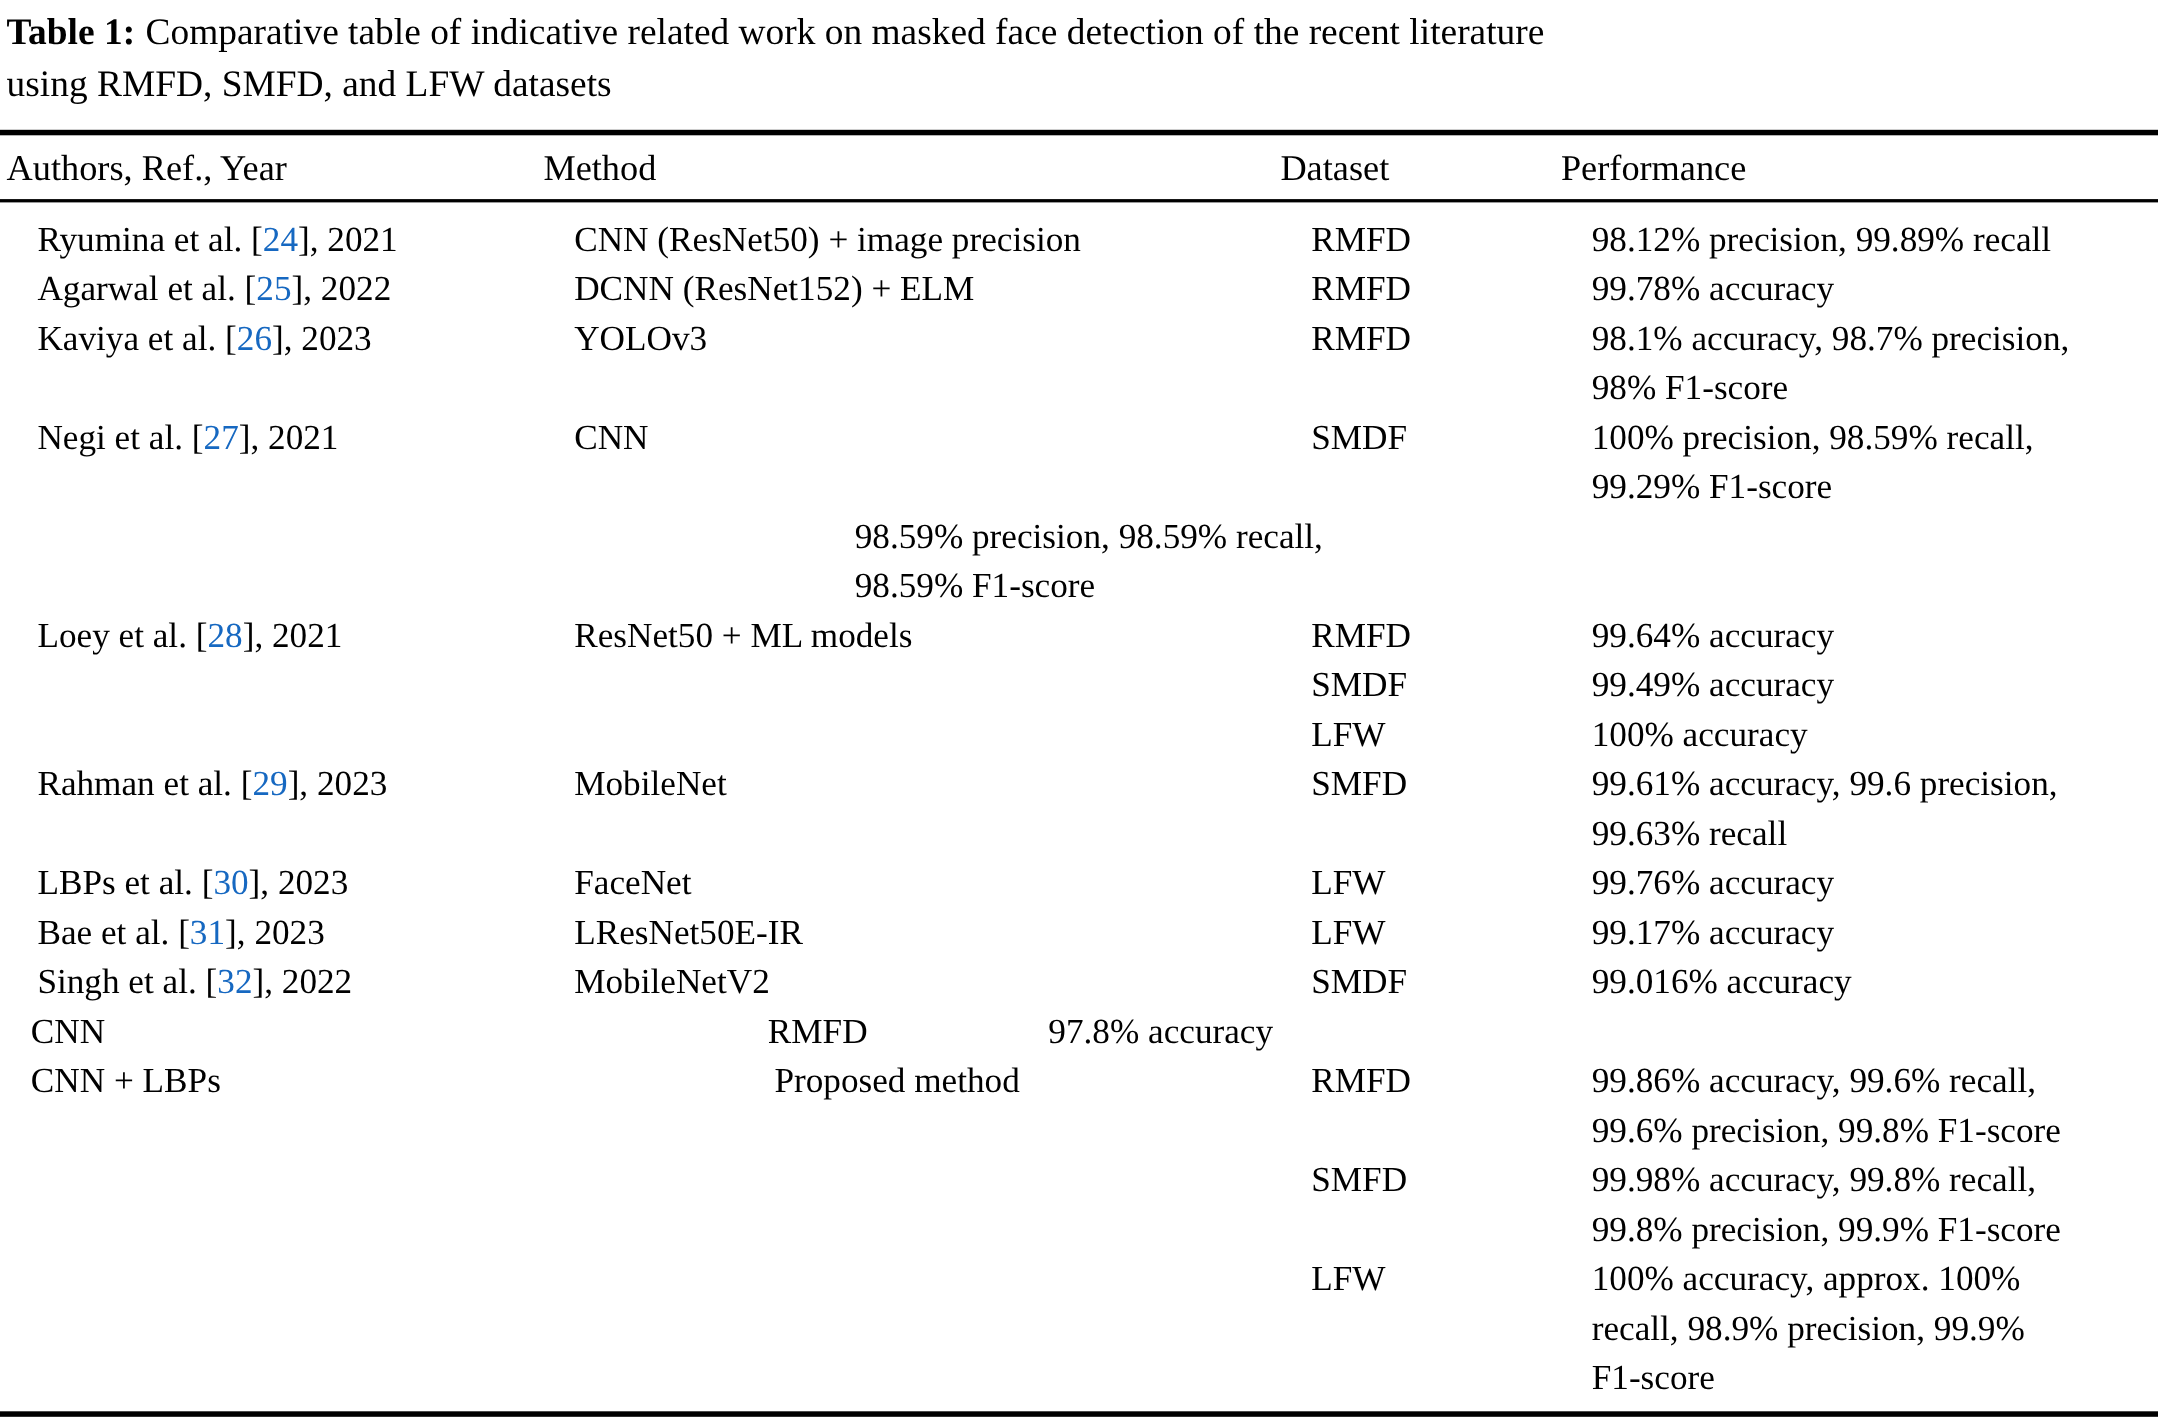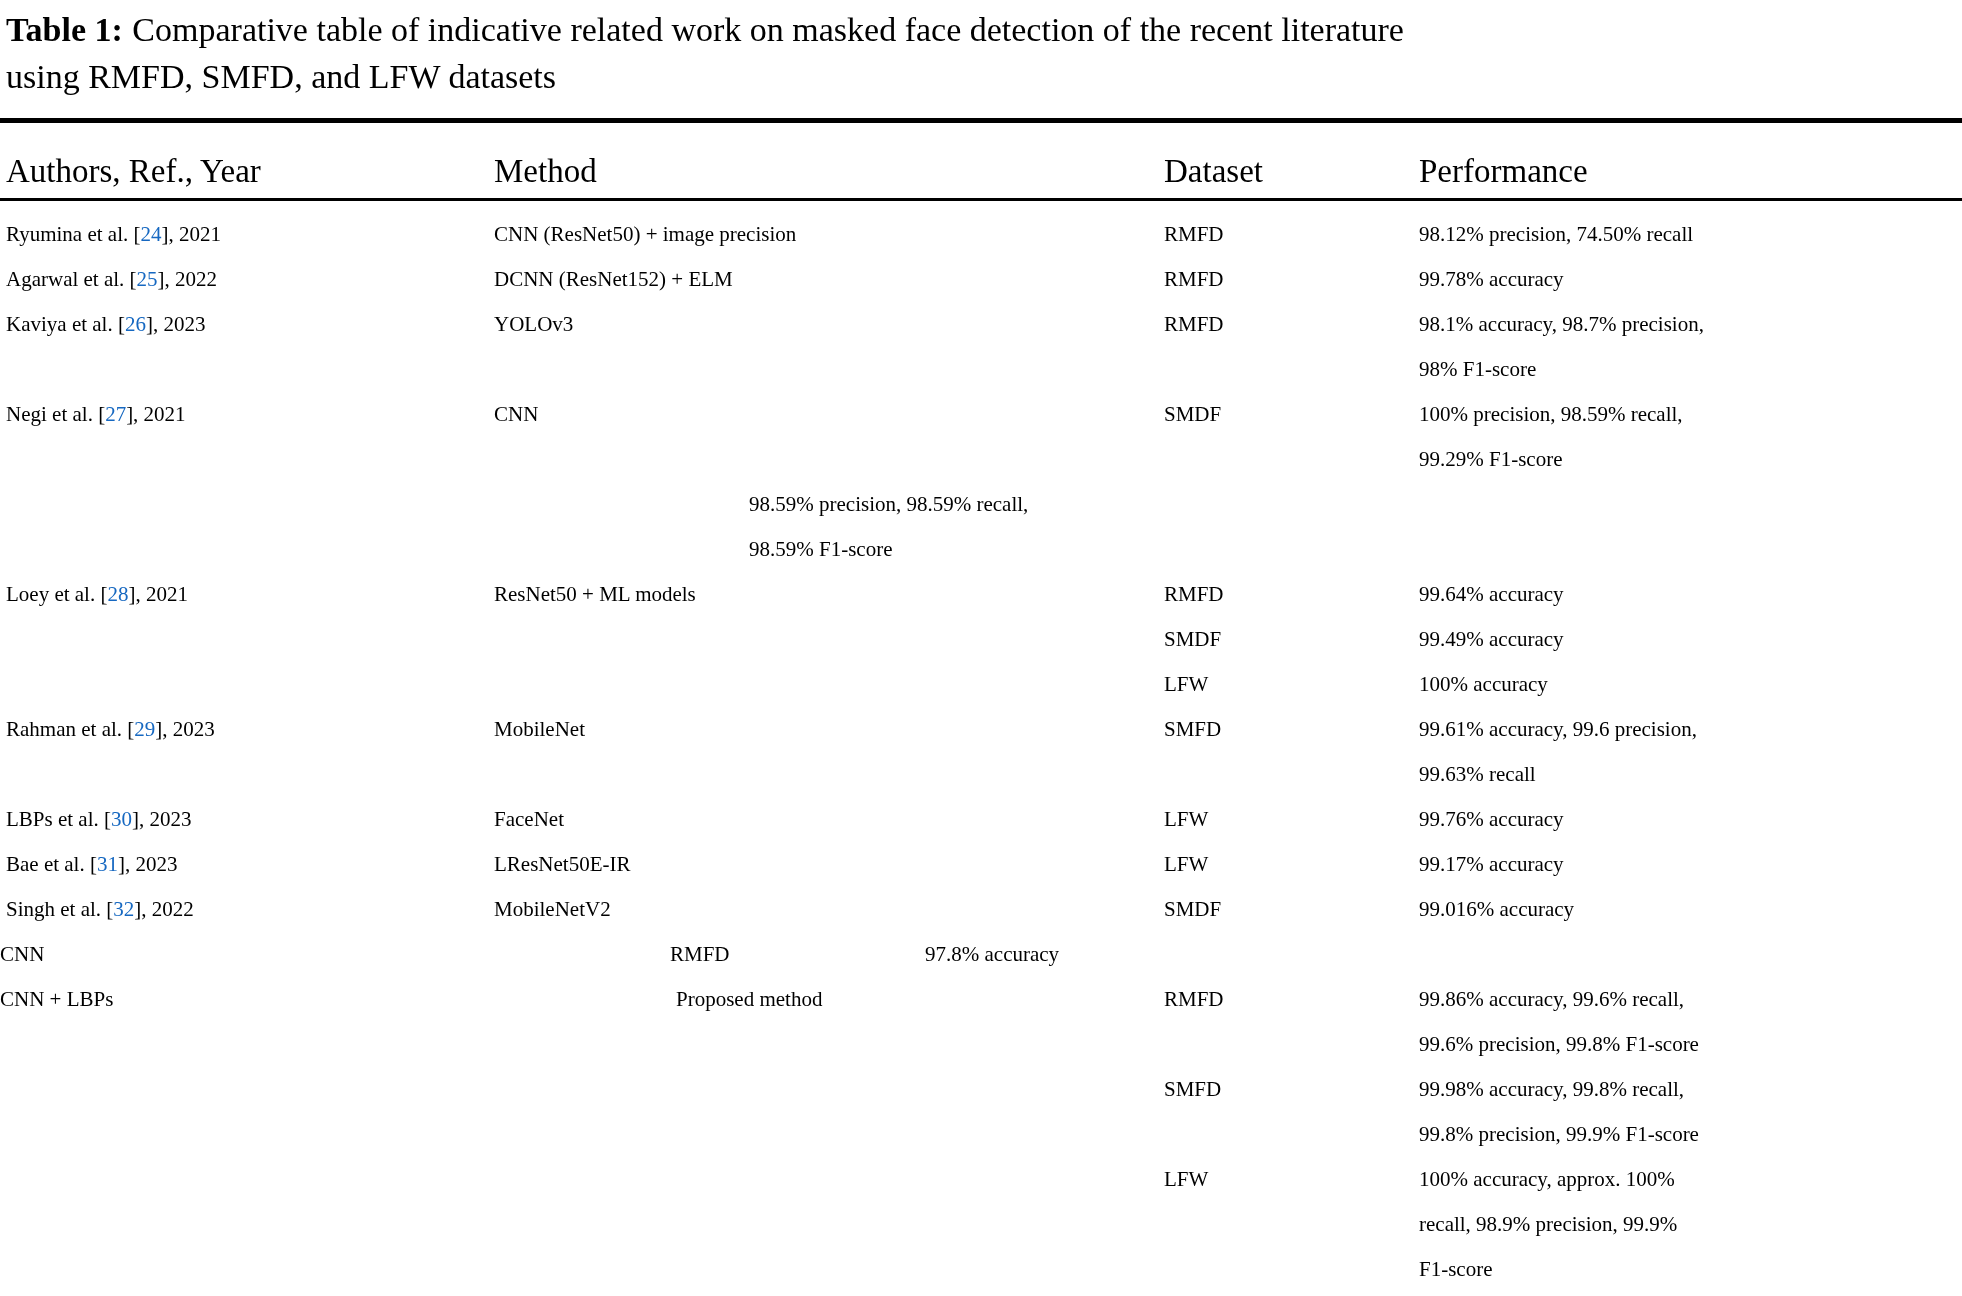--- a/index.html
+++ b/index.html
@@ -43,27 +43,28 @@
   .trow{ display:flex; align-items:flex-start; }
   .cell{ flex:0 0 auto; }
   .c-author{ width:494px; padding-left:6px; }
   .c-method{ width:670px; }
   .c-dataset{ width:255px; }
   .c-perf{ flex:1 1 auto; padding-right:6px; white-space:pre-line; }
 
   .header-row{
     font-size:33px;
     line-height:36px;
-    padding:30px 0 9px 0;
+    padding:13px 0 9px 0;
   }
 
   .tbody{ padding:11px 0 8px 0; }
   .tbody .trow{
-    font-size:21px;
+    font-size:32px;
     line-height:45px;
+    padding-left:28px;
   }
   .ref{ color:var(--citation-color); }
 </style>
 </head>
 <body>
 
 <div class="page">
 
   <div class="caption">
     <span class="caption-label">Table 1:</span><span class="caption-text">Comparative table of indicative related work on masked face detection of the recent literature
@@ -79,21 +80,21 @@
     <div class="cell c-perf">Performance</div>
   </div>
 
   <div class="rule rule-thin"></div>
 
   <div class="tbody" id="tbody">
   <div class="trow">
     <div class="cell c-author"><span>Ryumina et al. [</span><span class="ref">24</span><span>], 2021</span></div>
     <div class="cell c-method">CNN (ResNet50) + image precision</div>
     <div class="cell c-dataset">RMFD</div>
-    <div class="cell c-perf">98.12% precision, 74.50% recall</div>
+    <div class="cell c-perf">98.12% precision, 99.89% recall</div>
   </div>
 
   <div class="trow">
     <div class="cell c-author"><span>Agarwal et al. [</span><span class="ref">25</span><span>], 2022</span></div>
     <div class="cell c-method">DCNN (ResNet152) + ELM</div>
     <div class="cell c-dataset">RMFD</div>
     <div class="cell c-perf">99.78% accuracy</div>
   </div>
 
   <div class="trow">

